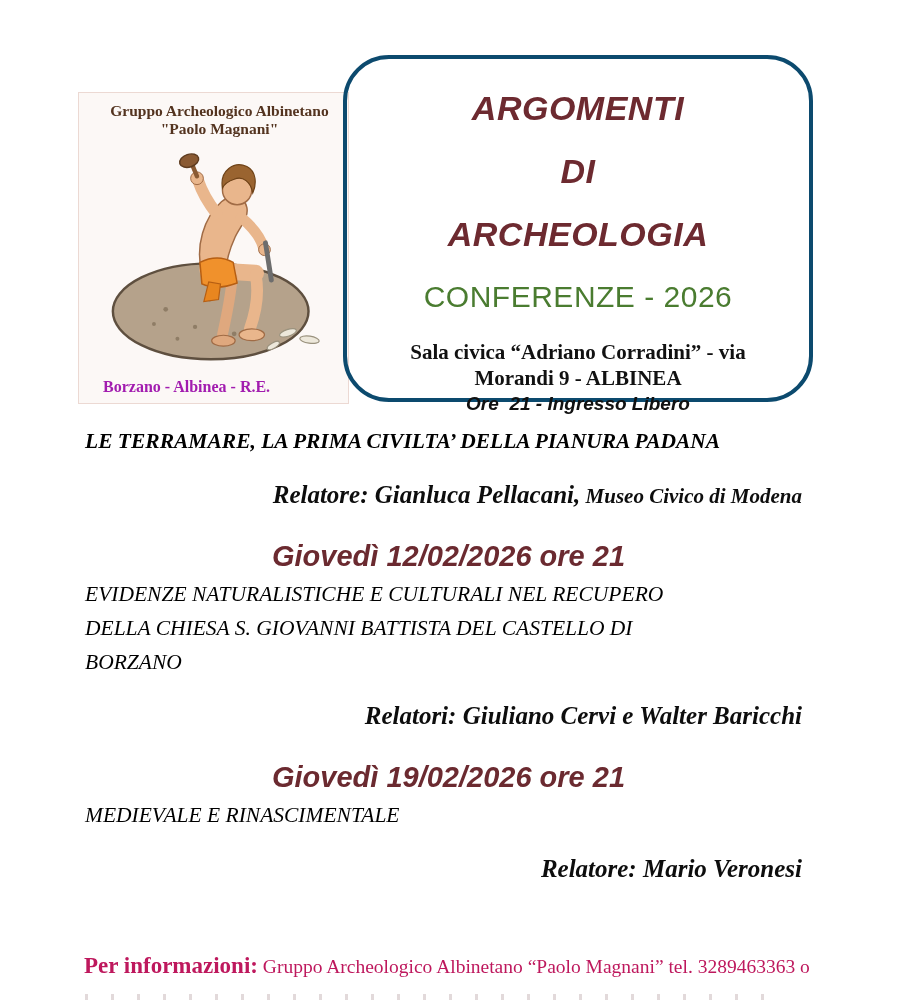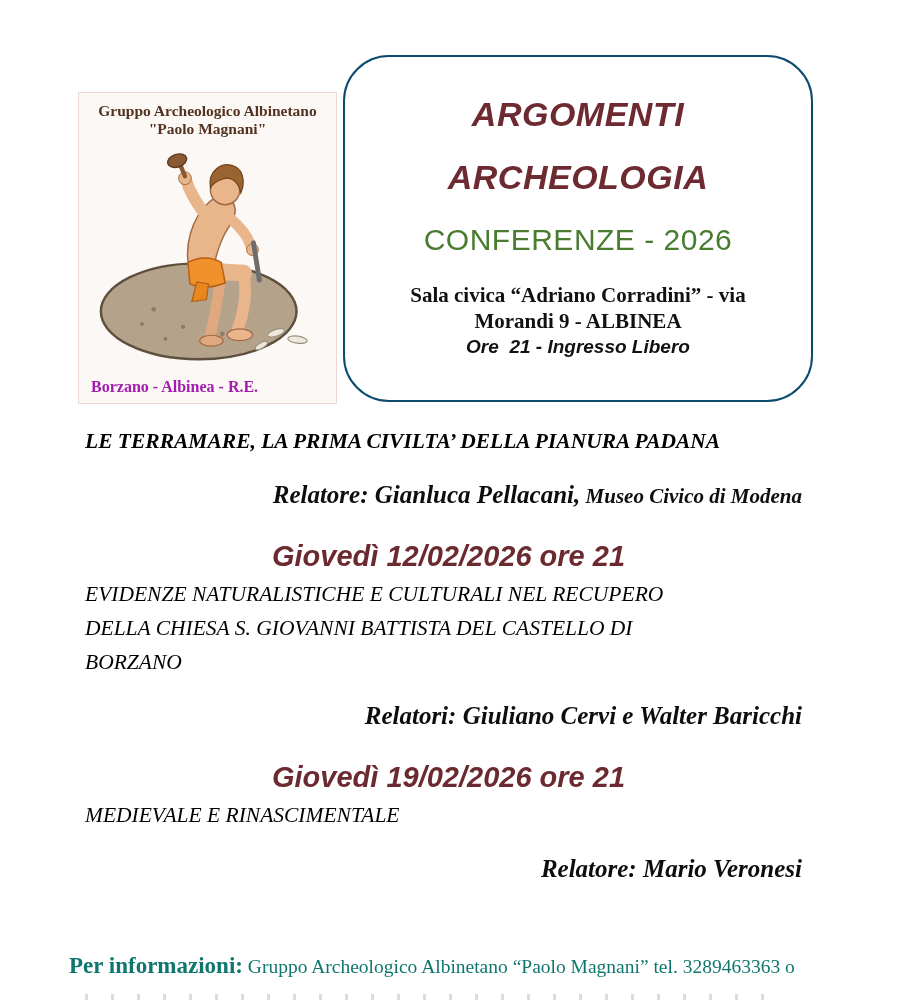--- a/index.html
+++ b/index.html
@@ -6,37 +6,37 @@
   body{
     width:900px;height:1000px;background:#ffffff;overflow:hidden;
     font-family:"Liberation Serif", serif;position:relative;
   }
   
   .top-row{position:relative;width:900px;height:420px;}
 
   .logo-box{
     position:absolute;left:78px;top:92px;width:257px;height:310px;
     background:#fcf8f6;border:1px solid #ecd9d3;
-    display:flex;flex-direction:column;align-items:center;
+    display:flex;flex-direction:column;align-items:center;padding-left:12px;
   }
   .logo-title{
     margin-top:9px;text-align:center;font-weight:bold;
     font-size:15.5px;line-height:18px;color:#53331f;
     font-family:"Liberation Serif", serif;
   }
   .logo-art{flex:1;display:flex;align-items:center;justify-content:center;width:100%;}
   .logo-caption{
     align-self:flex-start;margin:0 0 7px 12px;
     font-weight:bold;font-size:16px;color:#a21caf;
   }
 
   .header-box{
     position:absolute;left:343px;top:55px;width:470px;height:347px;
-    border:2px solid #0c4a6e;border-radius:46px;box-sizing:border-box;
-    text-align:center;padding-top:26px;
+    border:4px solid #0c4a6e;border-radius:46px;box-sizing:border-box;
+    text-align:center;padding-top:18px;
   }
   .header-title{
     font-family:"Liberation Sans", sans-serif;
     font-weight:bold;font-style:italic;
     font-size:34px;line-height:63px;color:#6d2a30;letter-spacing:.5px;
   }
   .header-subtitle{
     font-family:"Liberation Sans", sans-serif;
     font-weight:normal;font-size:30px;color:#4a7c30;margin-top:14px;letter-spacing:.5px;
   }
@@ -64,22 +64,22 @@
   .event-title.bold{font-weight:bold;}
   .event-speaker{
     text-align:right;padding-right:10px;margin-top:20px;
     font-weight:bold;font-style:italic;color:#0d0d0d;
     font-size:25px;line-height:34px;
   }
   .event-speaker .detail{font-size:21px;}
 
   
   .footer{
-    position:absolute;left:69px;right:70px;top:952px;
-    color:#0f766e;line-height:28px;
+    position:absolute;left:84px;right:70px;top:952px;
+    color:#be185d;line-height:28px;
   }
   .footer-label{font-weight:bold;font-size:23px;}
   .footer-text{font-size:19.5px;}
   .cutoff-sliver{
     position:absolute;left:85px;top:994px;width:700px;height:6px;
     background:repeating-linear-gradient(90deg,
       rgba(90,40,45,.35) 0 3px, rgba(90,40,45,0) 3px 26px);
     opacity:.5;
   }
 </style>
@@ -131,20 +131,21 @@
         <ellipse cx="207" cy="191" rx="10" ry="3.6" fill="#ede8db" stroke="#9a927e" stroke-width="1.2" transform="rotate(8 207 191)"></ellipse>
         <ellipse cx="170" cy="197" rx="7" ry="2.8" fill="#ede8db" stroke="#9a927e" stroke-width="1.2" transform="rotate(-30 170 197)"></ellipse>
       </svg>
     </div>
     <div class="logo-caption">Borzano - Albinea - R.E.</div>
   </div>
 
   <div class="header-box">
     <div class="header-title">
       <div>ARGOMENTI</div>
+      <div>DI</div>
       <div>ARCHEOLOGIA</div>
     </div>
     <div class="header-subtitle">CONFERENZE - 2026</div>
     <div class="header-venue">
       <div>Sala civica “Adriano Corradini” - via</div>
       <div>Morandi 9 - ALBINEA</div>
     </div>
     <div class="header-time">Ore&nbsp;&nbsp;21 - Ingresso Libero</div>
   </div>
 

